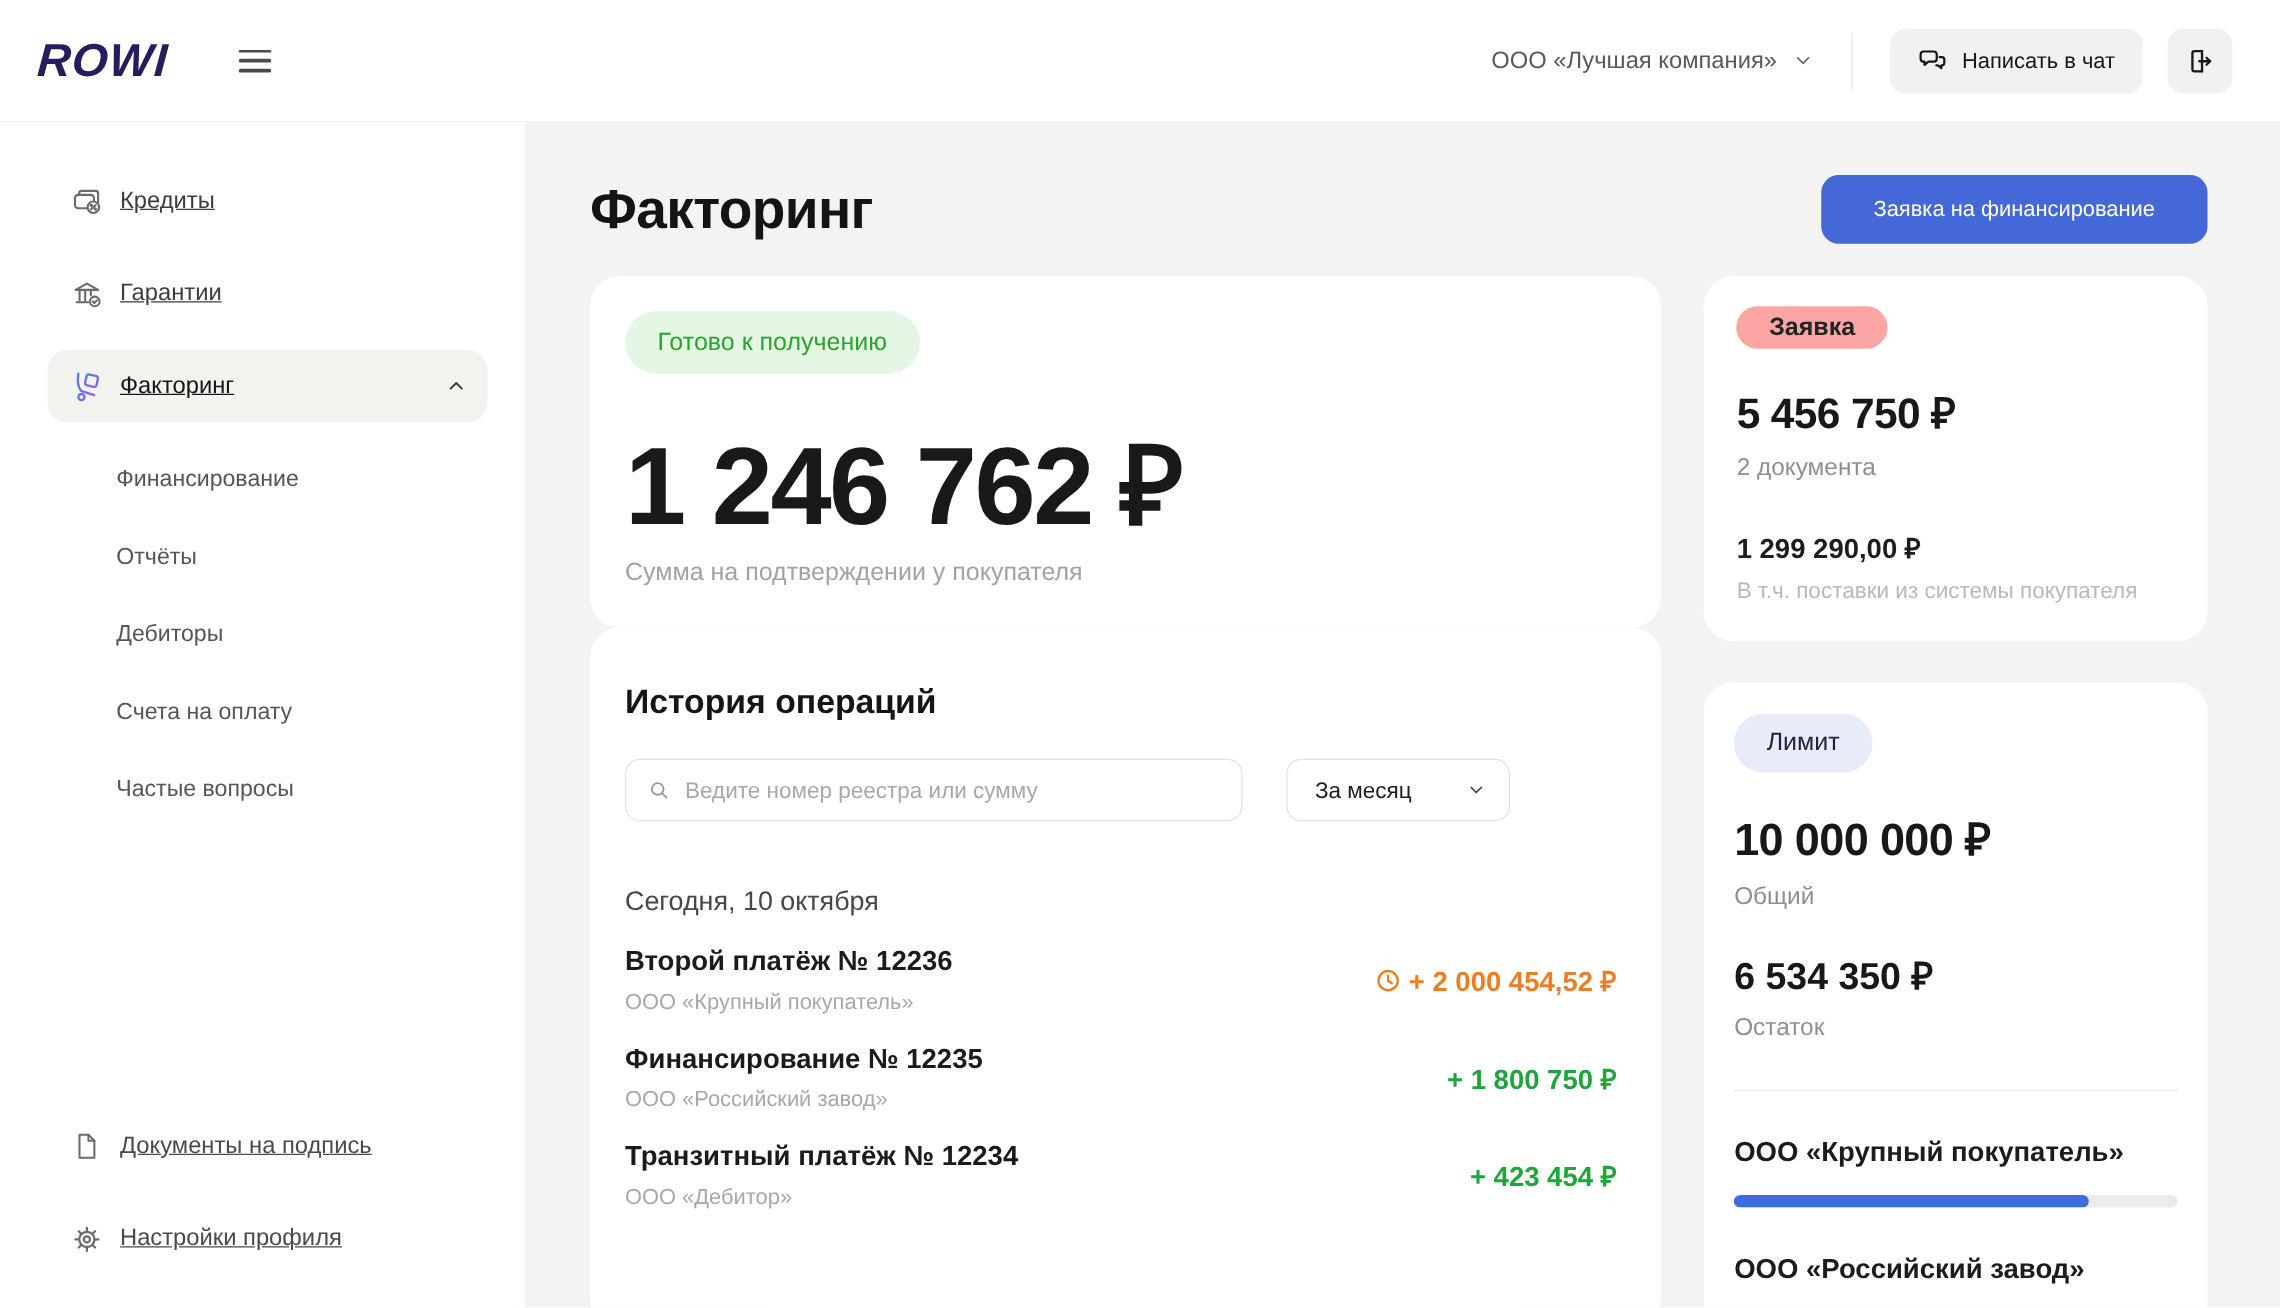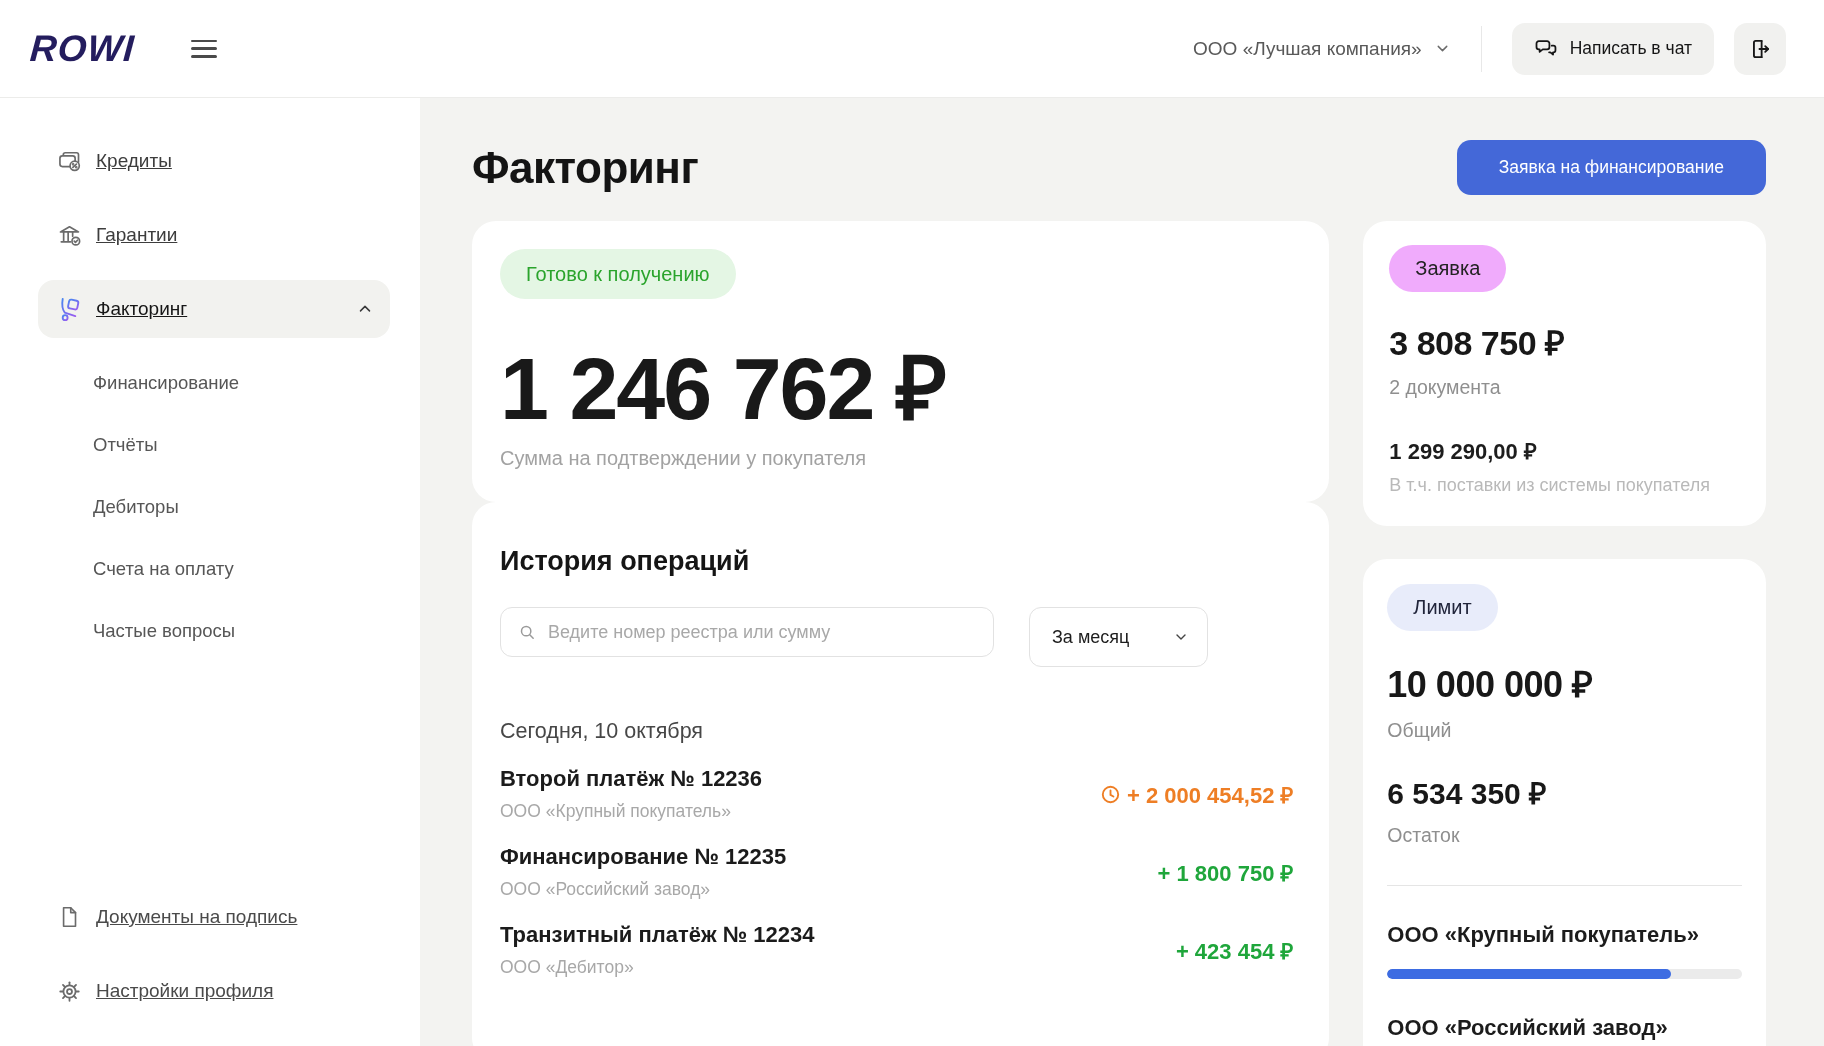--- a/index.html
+++ b/index.html
@@ -48,33 +48,33 @@
   .hero-caption { margin-top:14px; font-size:20px; color:#a2a2a2; }
 
   
   .history-card { padding:32px 36px 40px 28px; min-height:560px; }
   .history-card h2 { margin-top:12px; font-size:27px; font-weight:700; color:#151515; }
   .controls { display:flex; gap:35px; margin-top:30px; }
   .search-box { display:flex; align-items:center; gap:11px; width:494px; height:50px; border:1.5px solid #e2e2e2; border-radius:12px; padding:0 16px; background:#fff; }
   .search-box svg { flex:0 0 20px; color:#9a9a9a; }
   .search-box input { border:none; outline:none; flex:1; font-family:inherit; font-size:18px; color:#333; background:transparent; }
   .search-box input::placeholder { color:#a8a8a8; }
-  .period-select { width:179px; height:60px; border:1.5px solid #e2e2e2; border-radius:12px; display:flex; align-items:center; justify-content:space-between; padding:0 18px 0 22px; font-size:18px; font-weight:500; color:#1d1d1d; cursor:pointer; background:#fff; }
+  .period-select { width:179px; height:50px; border:1.5px solid #e2e2e2; border-radius:12px; display:flex; align-items:center; justify-content:space-between; padding:0 18px 0 22px; font-size:18px; font-weight:500; color:#1d1d1d; cursor:pointer; background:#fff; }
   .date-label { margin-top:52px; font-size:21.5px; font-weight:500; color:#474747; }
   .tx-list { margin-top:10px; }
   .tx-row { display:flex; align-items:center; justify-content:space-between; margin-top:22px; cursor:pointer; }
   .tx-title { font-size:22px; font-weight:600; color:#1b1b1b; }
   .tx-company { margin-top:9px; font-size:17.5px; color:#a8a8a8; }
   .tx-amount { display:flex; align-items:center; gap:4px; font-size:22px; font-weight:600; color:#1fa63b; white-space:nowrap; }
   .tx-amount.pending { color:#ee7e25; }
   .tx-amount svg { color:#ee7e25; }
 
   
   .request-card { padding:24px 26px 30px; margin-bottom:33px; }
-  .badge.gray { background:#f0abfc; color:#232323; height:47px; border-radius:24px; }
+  .badge.gray { background:#fca5a5; color:#232323; height:34px; border-radius:24px;font-weight:bold; }
   .badge.lavender { background:#e8ecfa; color:#20243a; height:47px; border-radius:24px; }
   .amt-xl { margin-top:27px; font-size:34px; font-weight:700; letter-spacing:-0.5px; color:#181818; }
   .muted { margin-top:11px; font-size:19.5px; color:#8f8f8f; }
   .amt-md { margin-top:36px; font-size:22px; font-weight:700; color:#1d1d1d; }
   .muted-light { margin-top:10px; font-size:18px; color:#b9b9b9; }
 
   .limit-card { padding:25px 24px 40px; }
   .amt-xxl { margin-top:28px; font-size:36px; font-weight:700; letter-spacing:-0.5px; color:#181818; }
   .amt-lg { margin-top:30px; font-size:30px; font-weight:700; color:#181818; }
   .divider { height:1px; background:#e5e5e5; margin-top:38px; }
@@ -287,21 +287,21 @@
               </div>
 
             </div>
           </section>
         </div>
 
         <aside class="col-right">
 
           <section class="card request-card">
             <span class="badge gray">Заявка</span>
-            <div class="amt-xl">3 808 750 ₽</div>
+            <div class="amt-xl">5 456 750 ₽</div>
             <div class="muted">2 документа</div>
             <div class="amt-md">1 299 290,00 ₽</div>
             <div class="muted-light">В т.ч. поставки из системы покупателя</div>
           </section>
 
           <section class="card limit-card">
             <span class="badge lavender">Лимит</span>
             <div class="amt-xxl">10 000 000 ₽</div>
             <div class="muted">Общий</div>
             <div class="amt-lg">6 534 350 ₽</div>

